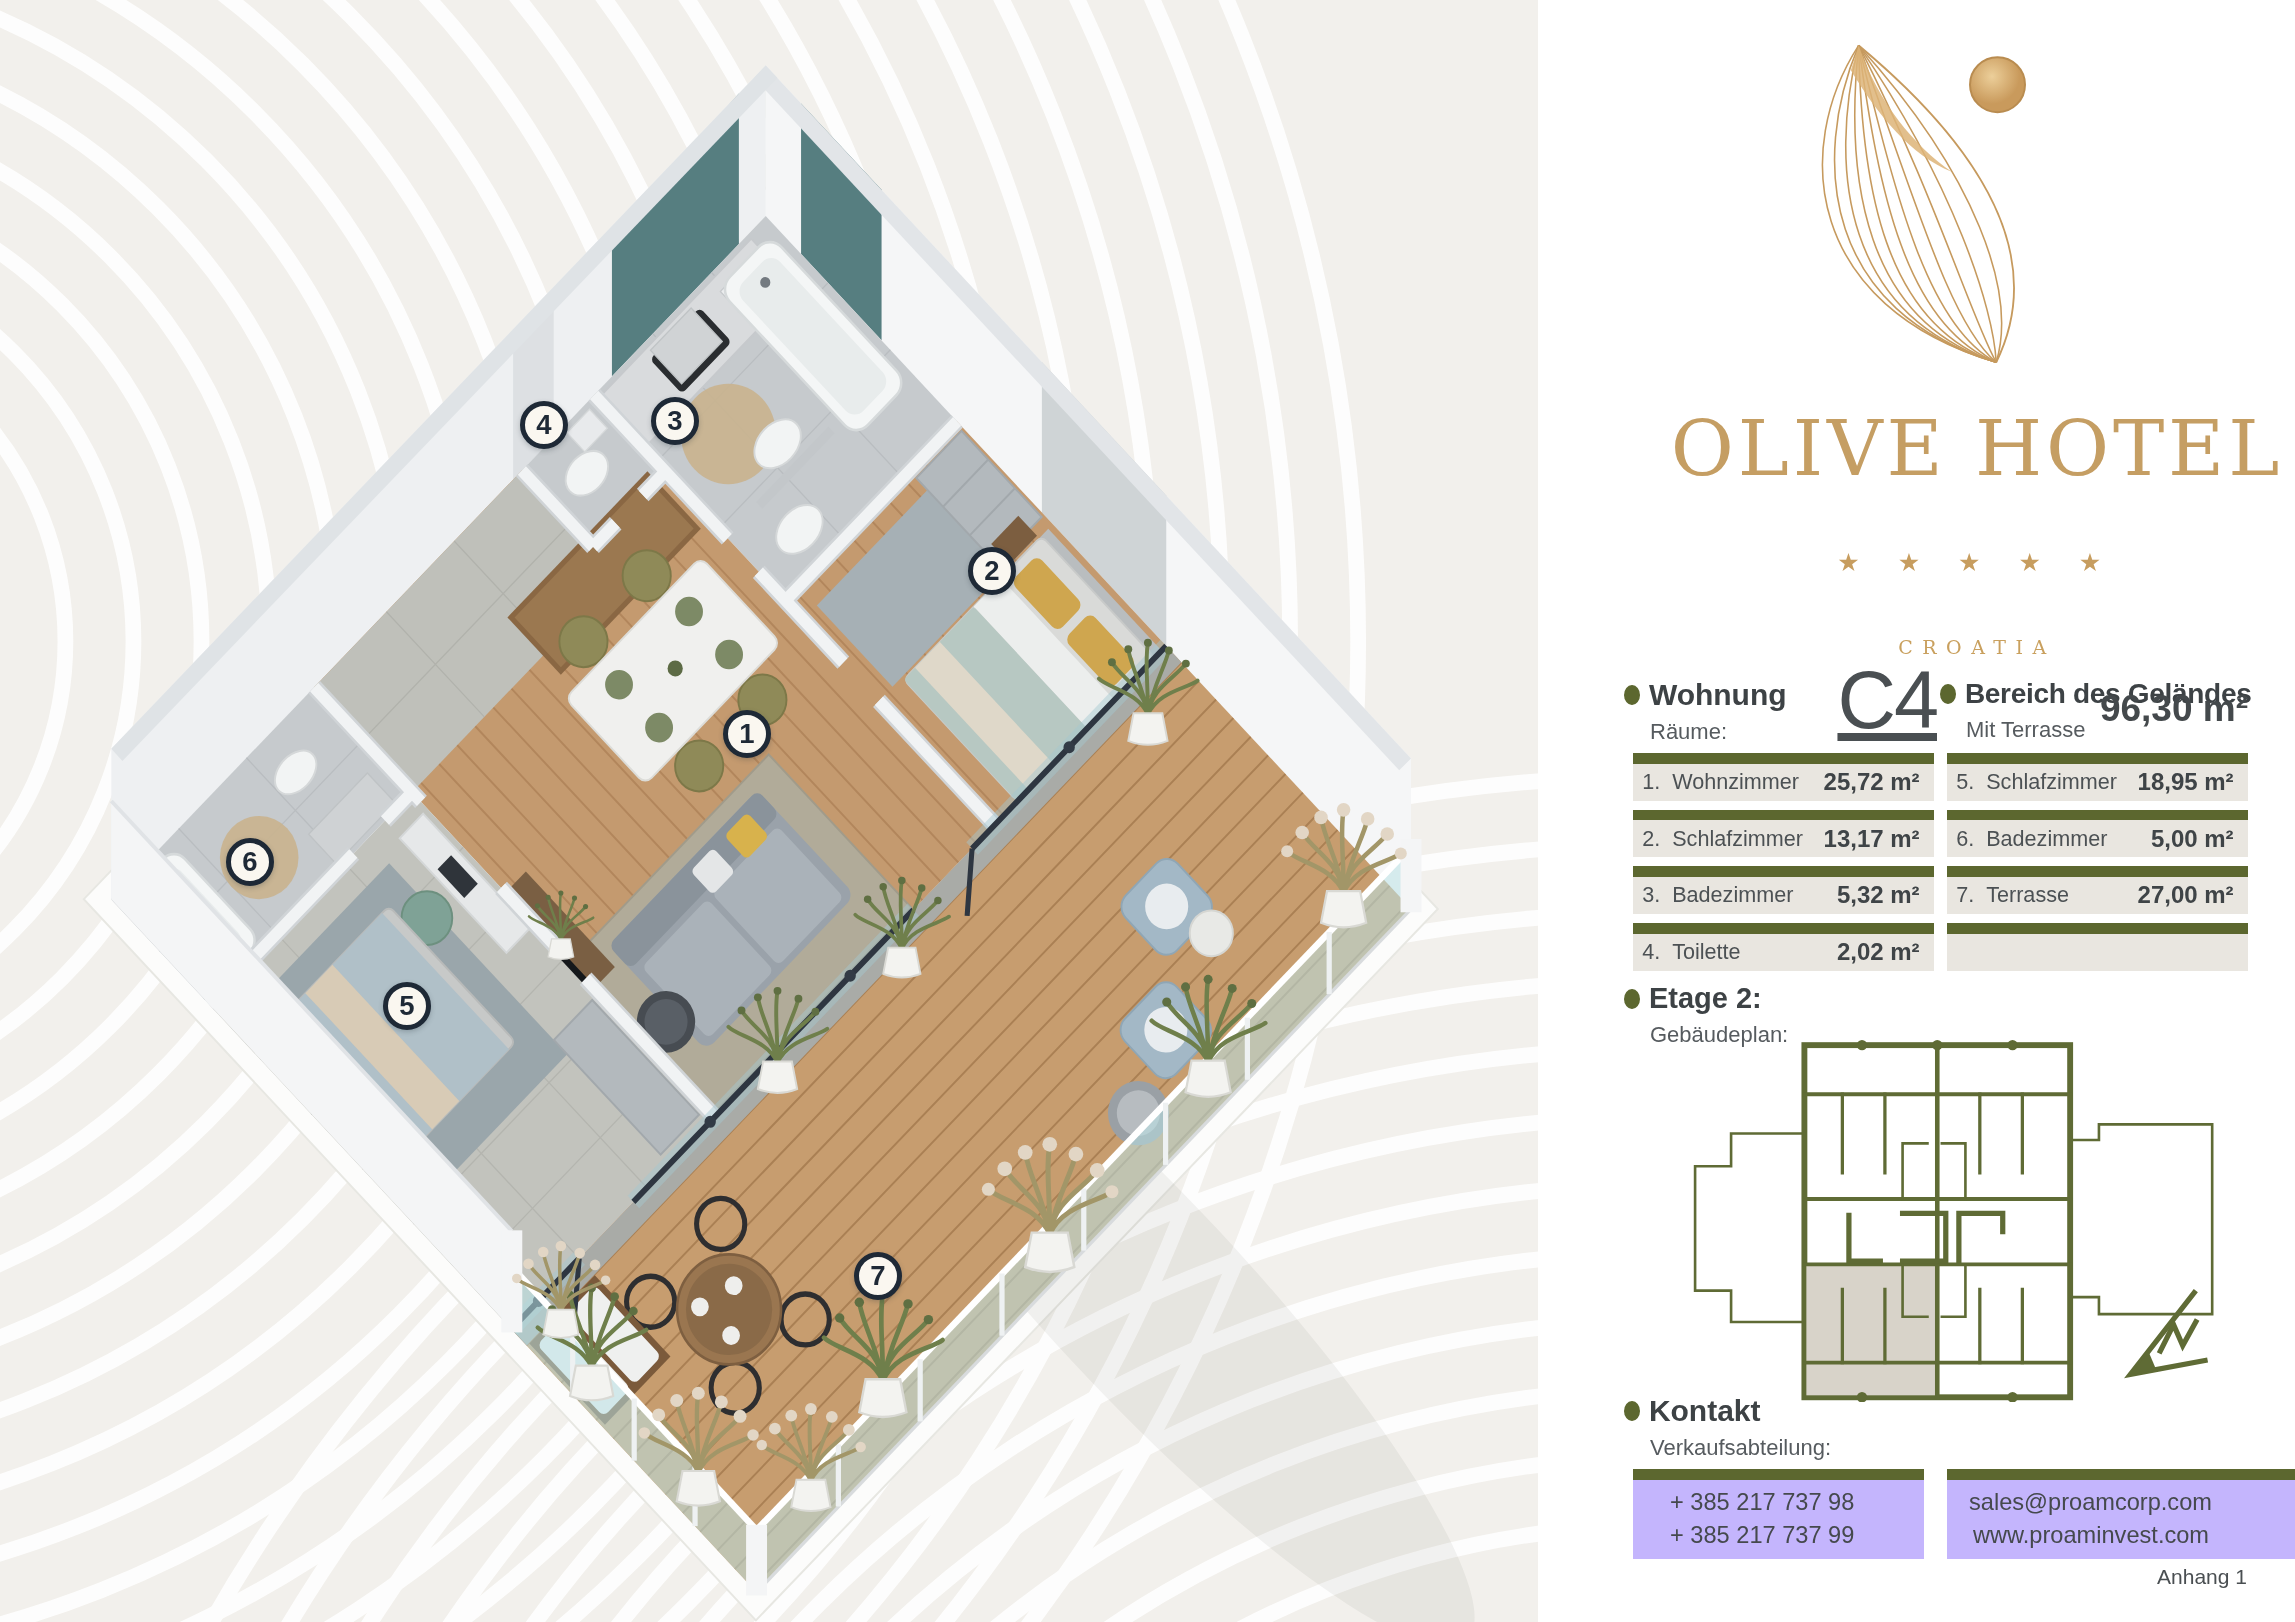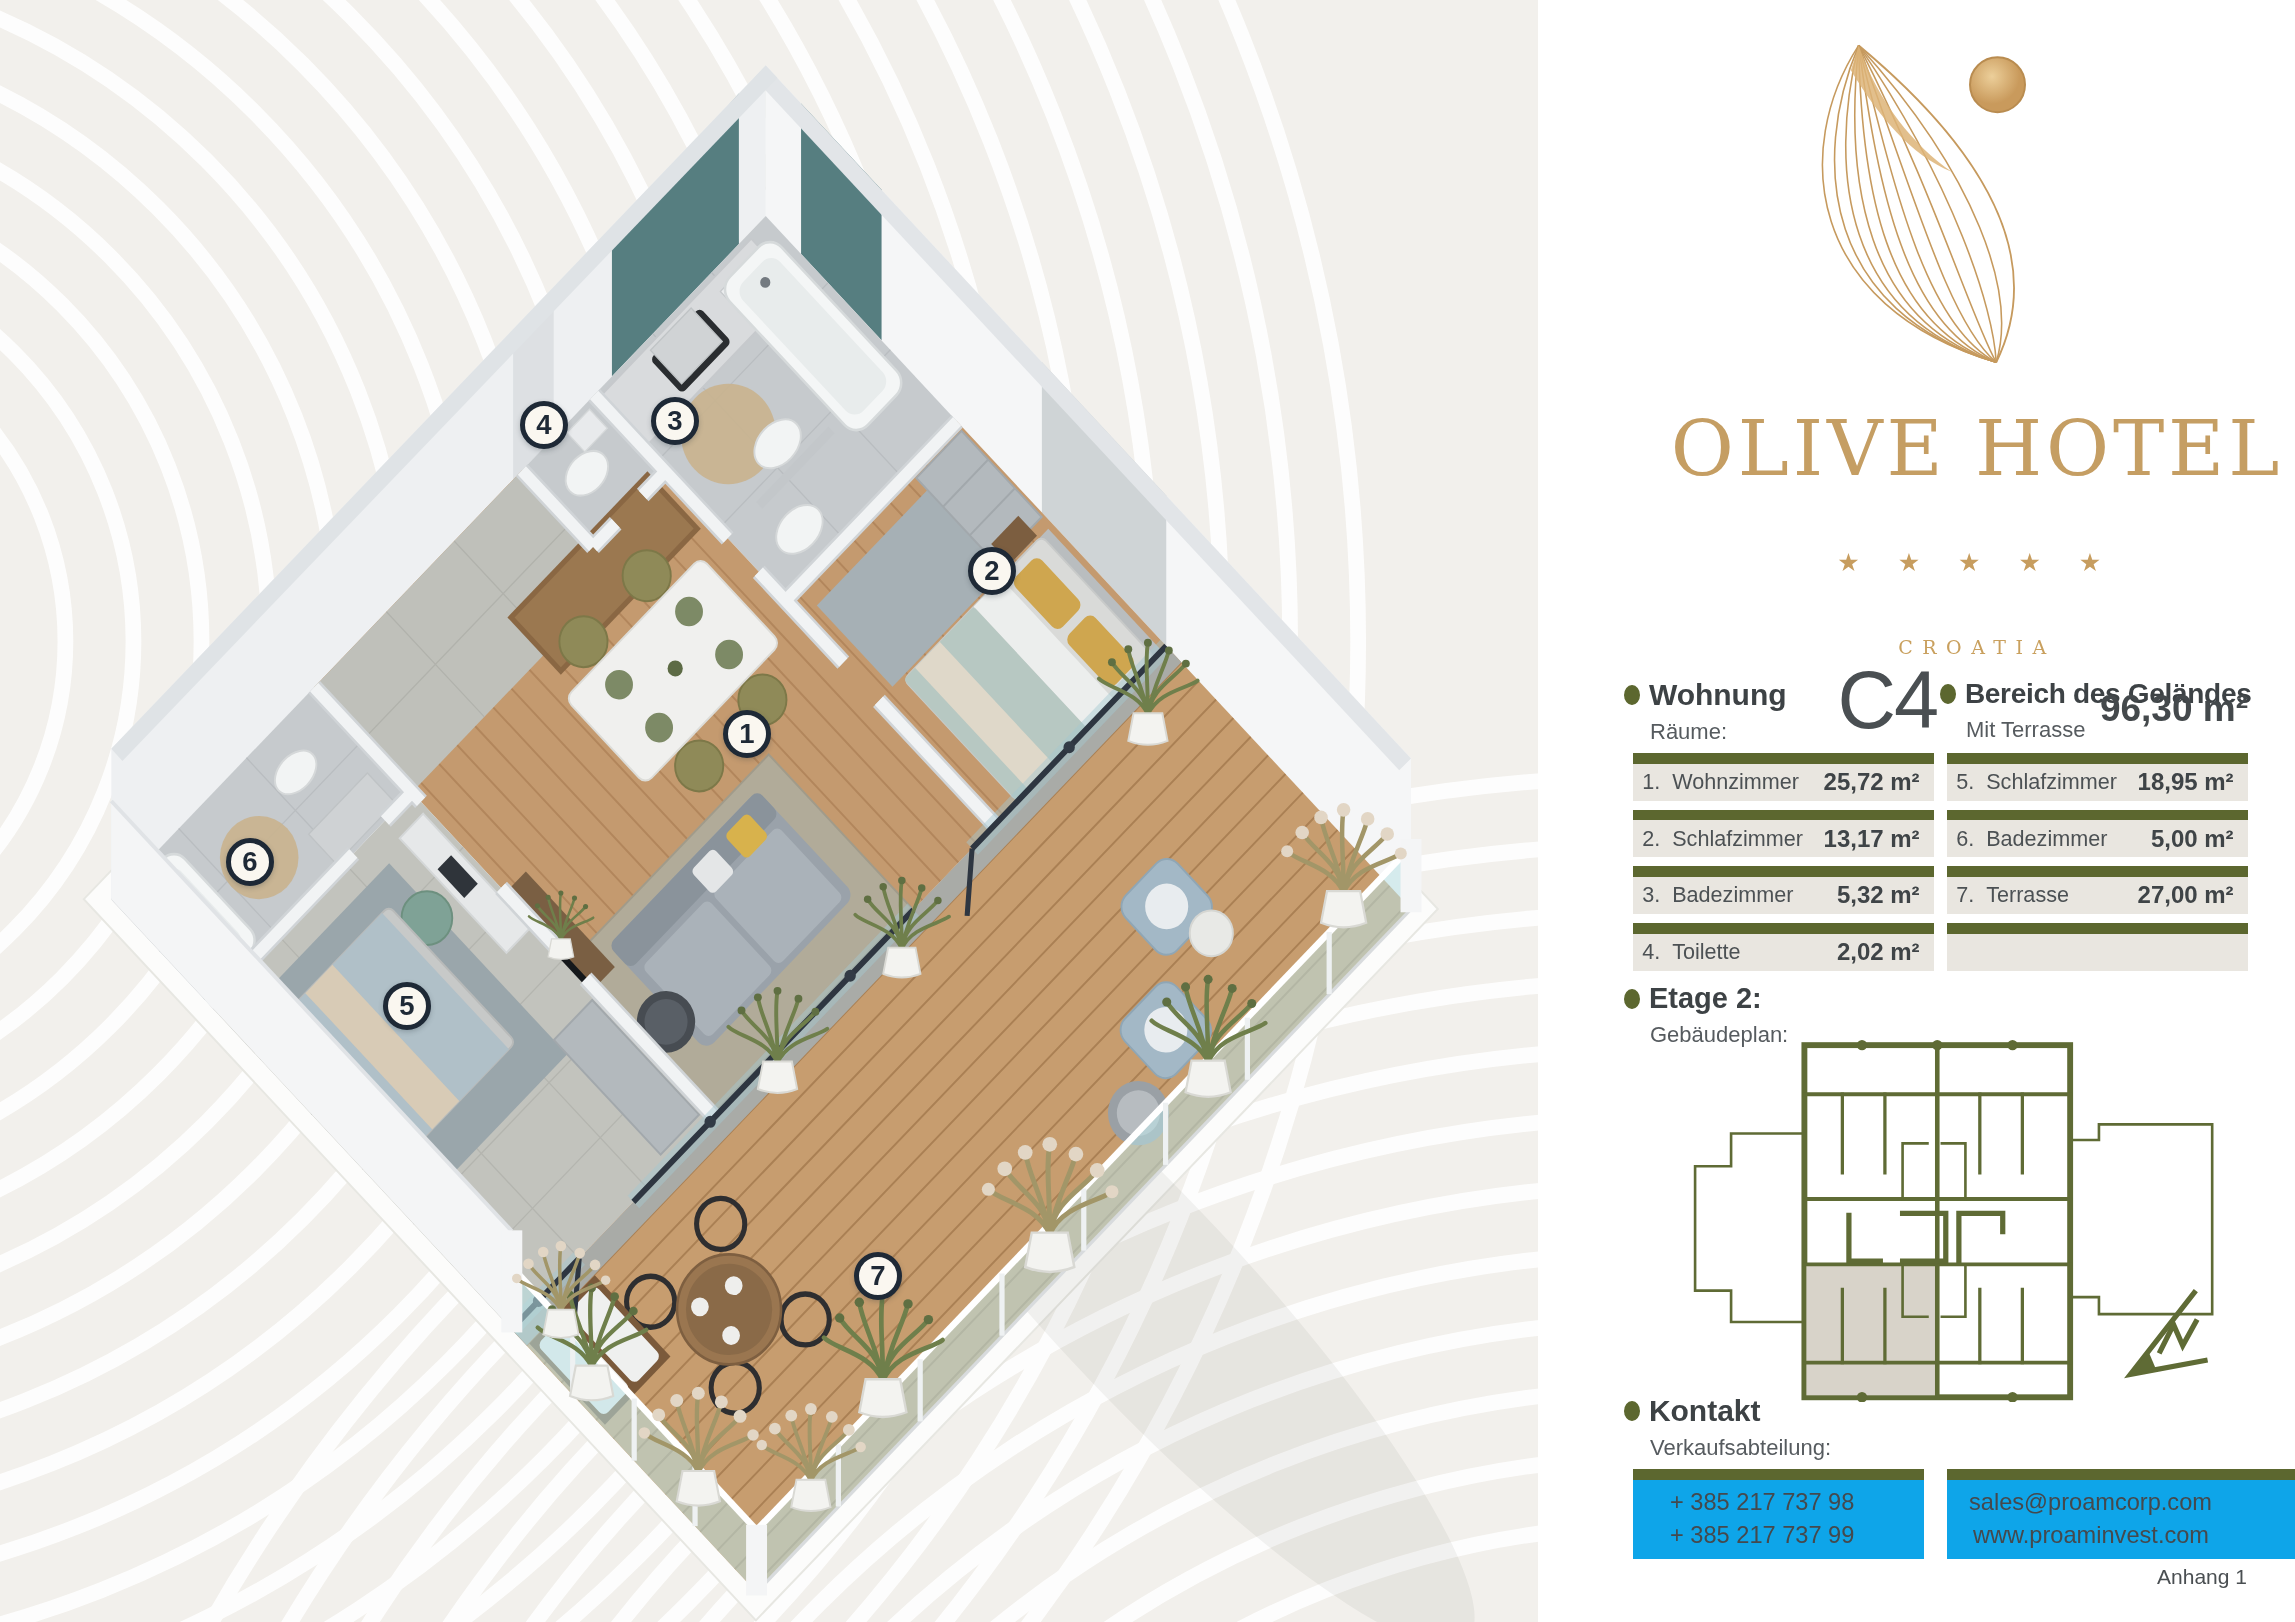--- a/index.html
+++ b/index.html
@@ -15,36 +15,36 @@
   #logo-stars{top:548px;font-size:25px;letter-spacing:.62em;color:#c79d5f;}
   #logo-loc{top:597px;font-family:"DejaVu Serif",serif;font-size:20px;letter-spacing:.42em;color:#c9a05e;}
   #logo-country{top:636px;font-family:"DejaVu Serif",serif;font-size:19px;letter-spacing:.5em;color:#c9a05e;}
   
   .bullet{display:inline-block;width:15.7px;height:20px;border-radius:50%;background:#5c672f;
           vertical-align:middle;margin-right:9.2px;}
   .h-title{font-size:30px;font-weight:700;color:#3d4245;display:inline-block;vertical-align:middle;white-space:nowrap;}
   .h-sub{font-size:22px;color:#565b5f;margin:6.5px 0 0 26px;}
   .hgroup{position:absolute;}
   #unit-code{position:absolute;left:1806px;top:660px;width:131px;text-align:right;
-             font-size:81px;font-weight:400;color:#4a4f52;letter-spacing:-2px;line-height:1;}
+             font-size:81px;font-weight:400;color:#4a4f52;letter-spacing:-2px;line-height:1;text-decoration:underline;}
   #area-total{position:absolute;left:2048px;top:688px;width:200px;text-align:right;
               font-size:37px;font-weight:700;color:#44494c;white-space:nowrap;}
   
   .tbl{position:absolute;width:301px;}
   .row{margin-bottom:9.2px;}
   .rowbar{height:10.5px;background:#5c672f;}
   .rowbody{height:37px;background:#e9e6e0;display:flex;align-items:center;padding:0 14.4px 0 9.2px;
            font-size:21.6px;color:#4c5154;}
   .rnum{width:30px;}
   .rname{flex:1;}
   .rval{font-size:24px;font-weight:700;color:#3f4447;white-space:nowrap;}
   
   .cbox{position:absolute;}
   .cbar{height:10.5px;background:#5c672f;}
-  .cbody{background:#0ea5e9;height:73px;padding:6.5px 0 0 0;}
+  .cbody{background:#c4b5fd;height:73px;padding:6.5px 0 0 0;}
   .cline{font-size:23.6px;color:#45494d;line-height:33px;padding-left:37px;white-space:nowrap;}
   #annex{position:absolute;left:2051px;top:1565px;width:196px;text-align:right;font-size:21px;color:#4a4f52;}
   
   .marker{position:absolute;width:48px;height:48px;border-radius:50%;background:#faf7f0;
           border:5.2px solid #1e2936;box-sizing:border-box;display:flex;align-items:center;justify-content:center;
           font-size:27.5px;font-weight:700;color:#1e2936;box-shadow:0 2px 5.2px rgba(40,50,60,.25);}
   #building-plan{position:absolute;left:1646px;top:1009px;}
 </style>
 </head>
 <body>

